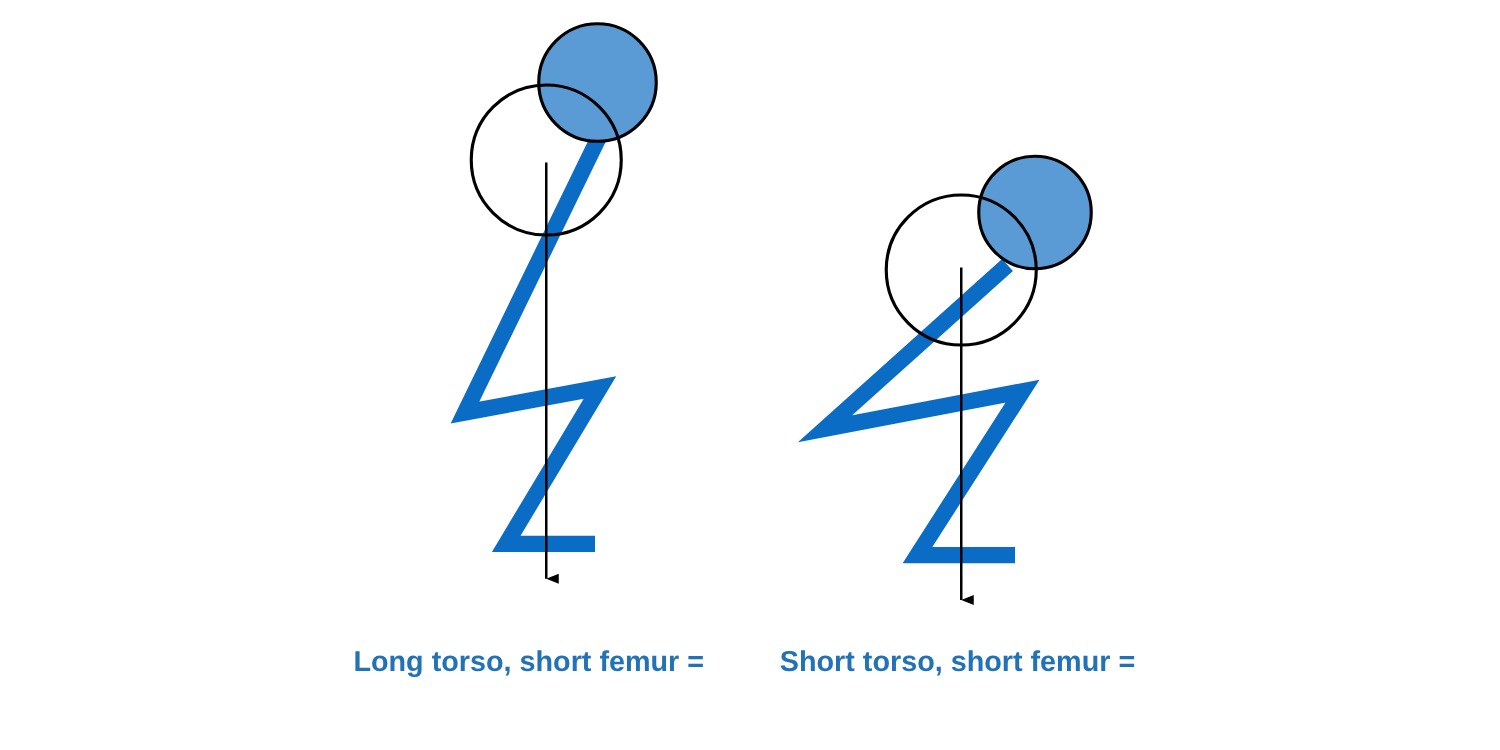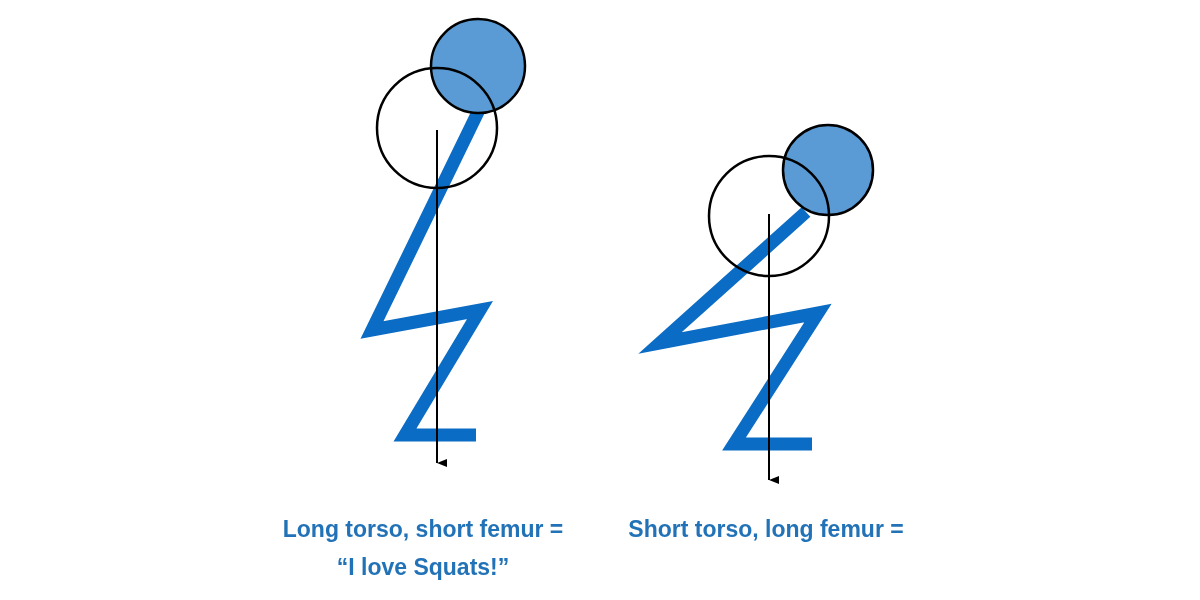--- a/index.html
+++ b/index.html
@@ -28,18 +28,17 @@
   <g>
     <polyline points="806,212 660,343 818,313 734,444 812,444" fill="none" stroke="#0a6cc4" stroke-width="13" stroke-linejoin="miter" stroke-linecap="butt"></polyline>
     <circle cx="828" cy="170" r="45" fill="#5b9bd5" stroke="#000" stroke-width="2.5"></circle>
     <circle cx="769" cy="216" r="60" fill="none" stroke="#000" stroke-width="2.5"></circle>
     <line x1="769" y1="214" x2="769" y2="480" stroke="#000" stroke-width="2" marker-end="url(#arrowhead)"></line>
   </g>
 </svg>
 
 <div class="caption" style="left:243px; top:510px;">
   <div>Long torso, short femur =</div>
-  <div>“I love Squats!”</div>
 </div>
 
 <div class="caption" style="left:586px; top:510px;">
-  <div>Short torso, long femur =</div>
+  <div>Short torso, short femur =</div>
 </div>
 
 </body></html>

